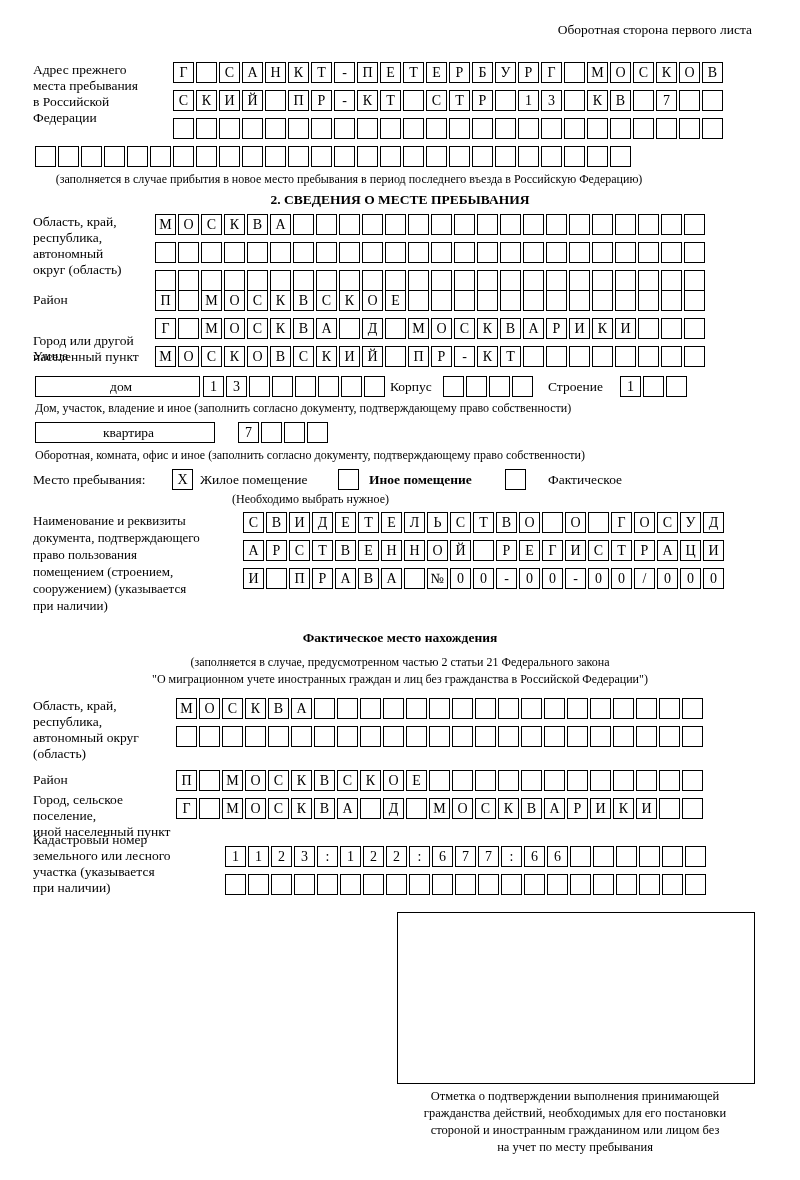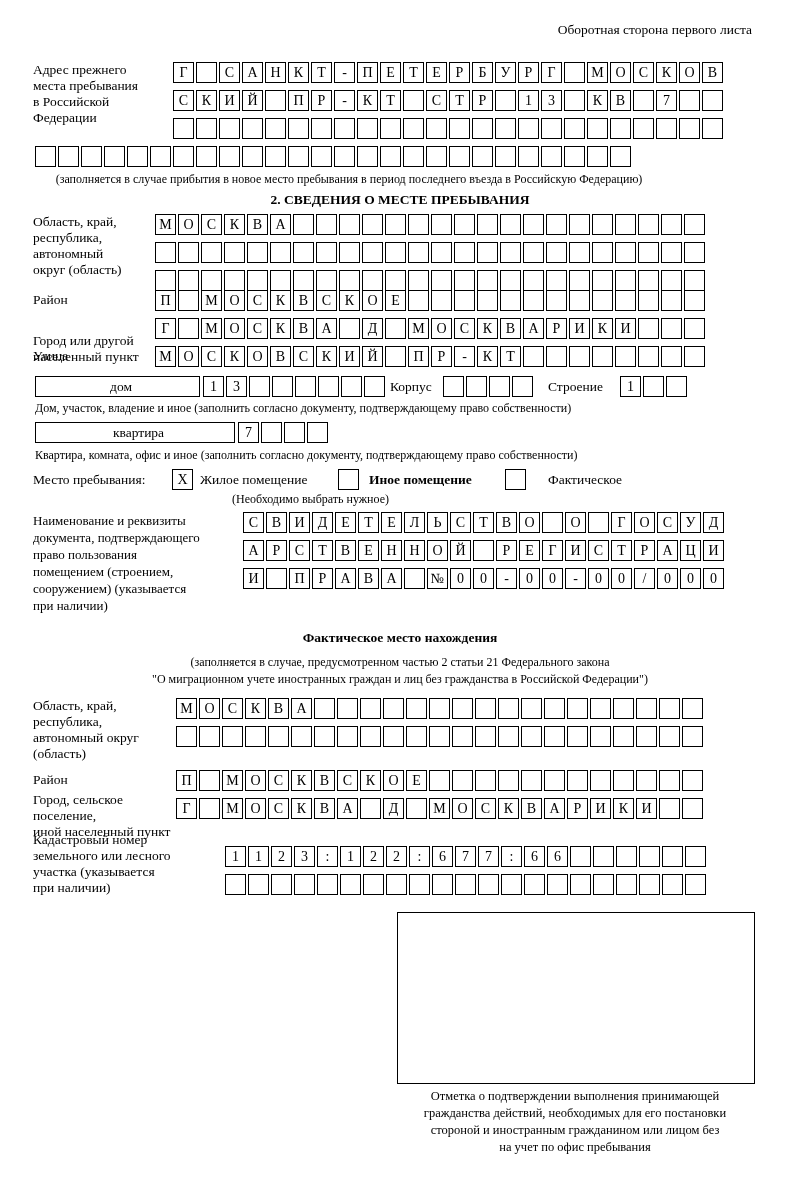--- a/index.html
+++ b/index.html
@@ -393,28 +393,28 @@
     <div class="cell"></div>
   </div>
   <div class="abs inline-text" style="left:548px; top:376px;">Строение</div>
   <div class="abs cells" style="left:620px; top:376px;">
     <div class="cell">1</div>
     <div class="cell"></div>
     <div class="cell"></div>
   </div>
   <div class="abs smallnote" style="left:35px; top:401px;">Дом, участок, владение и иное (заполнить согласно документу, подтверждающему право собственности)</div>
 
-  <div class="abs boxlabel" style="left:35px; top:422px; width:200px;">квартира</div>
+  <div class="abs boxlabel" style="left:35px; top:422px; width:180px;">квартира</div>
   <div class="abs cells" style="left:238px; top:422px;">
     <div class="cell">7</div>
     <div class="cell"></div>
     <div class="cell"></div>
     <div class="cell"></div>
   </div>
-  <div class="abs smallnote" style="left:35px; top:448px;">Квартира, комната, офис и иное (заполнить согласно документу, подтверждающему право собственности)</div>
+  <div class="abs smallnote" style="left:35px; top:448px;">Оборотная, комната, офис и иное (заполнить согласно документу, подтверждающему право собственности)</div>
 
   <div class="abs inline-text" style="left:33px; top:469px;">Место пребывания:</div>
   <div class="abs chk" style="left:172px; top:469px;">X</div>
   <div class="abs inline-text" style="left:200px; top:469px;">Жилое помещение</div>
   <div class="abs chk" style="left:338px; top:469px;"></div>
   <div class="abs inline-text" style="left:369px; top:469px;font-weight:bold;">Иное помещение</div>
   <div class="abs chk" style="left:505px; top:469px;"></div>
   <div class="abs inline-text" style="left:548px; top:469px;">Фактическое</div>
   <div class="abs smallnote" style="left:232px; top:492px;">(Необходимо выбрать нужное)</div>
 
@@ -665,16 +665,16 @@
     <div class="cell"></div>
     <div class="cell"></div>
   </div>
 
   <div class="abs bigbox" style="left:397px; top:912px; width:356px; height:170px;"></div>
 
   <div class="abs center" style="left:380px; top:1088px; width:390px; font-size:12.5px; line-height:17px;">
     <div>Отметка о подтверждении выполнения принимающей</div>
     <div>гражданства действий, необходимых для его постановки</div>
     <div>стороной и иностранным гражданином или лицом без</div>
-    <div>на учет по офис пребывания</div>
+    <div>на учет по месту пребывания</div>
   </div>
 
 </div>
 
 </body></html>

